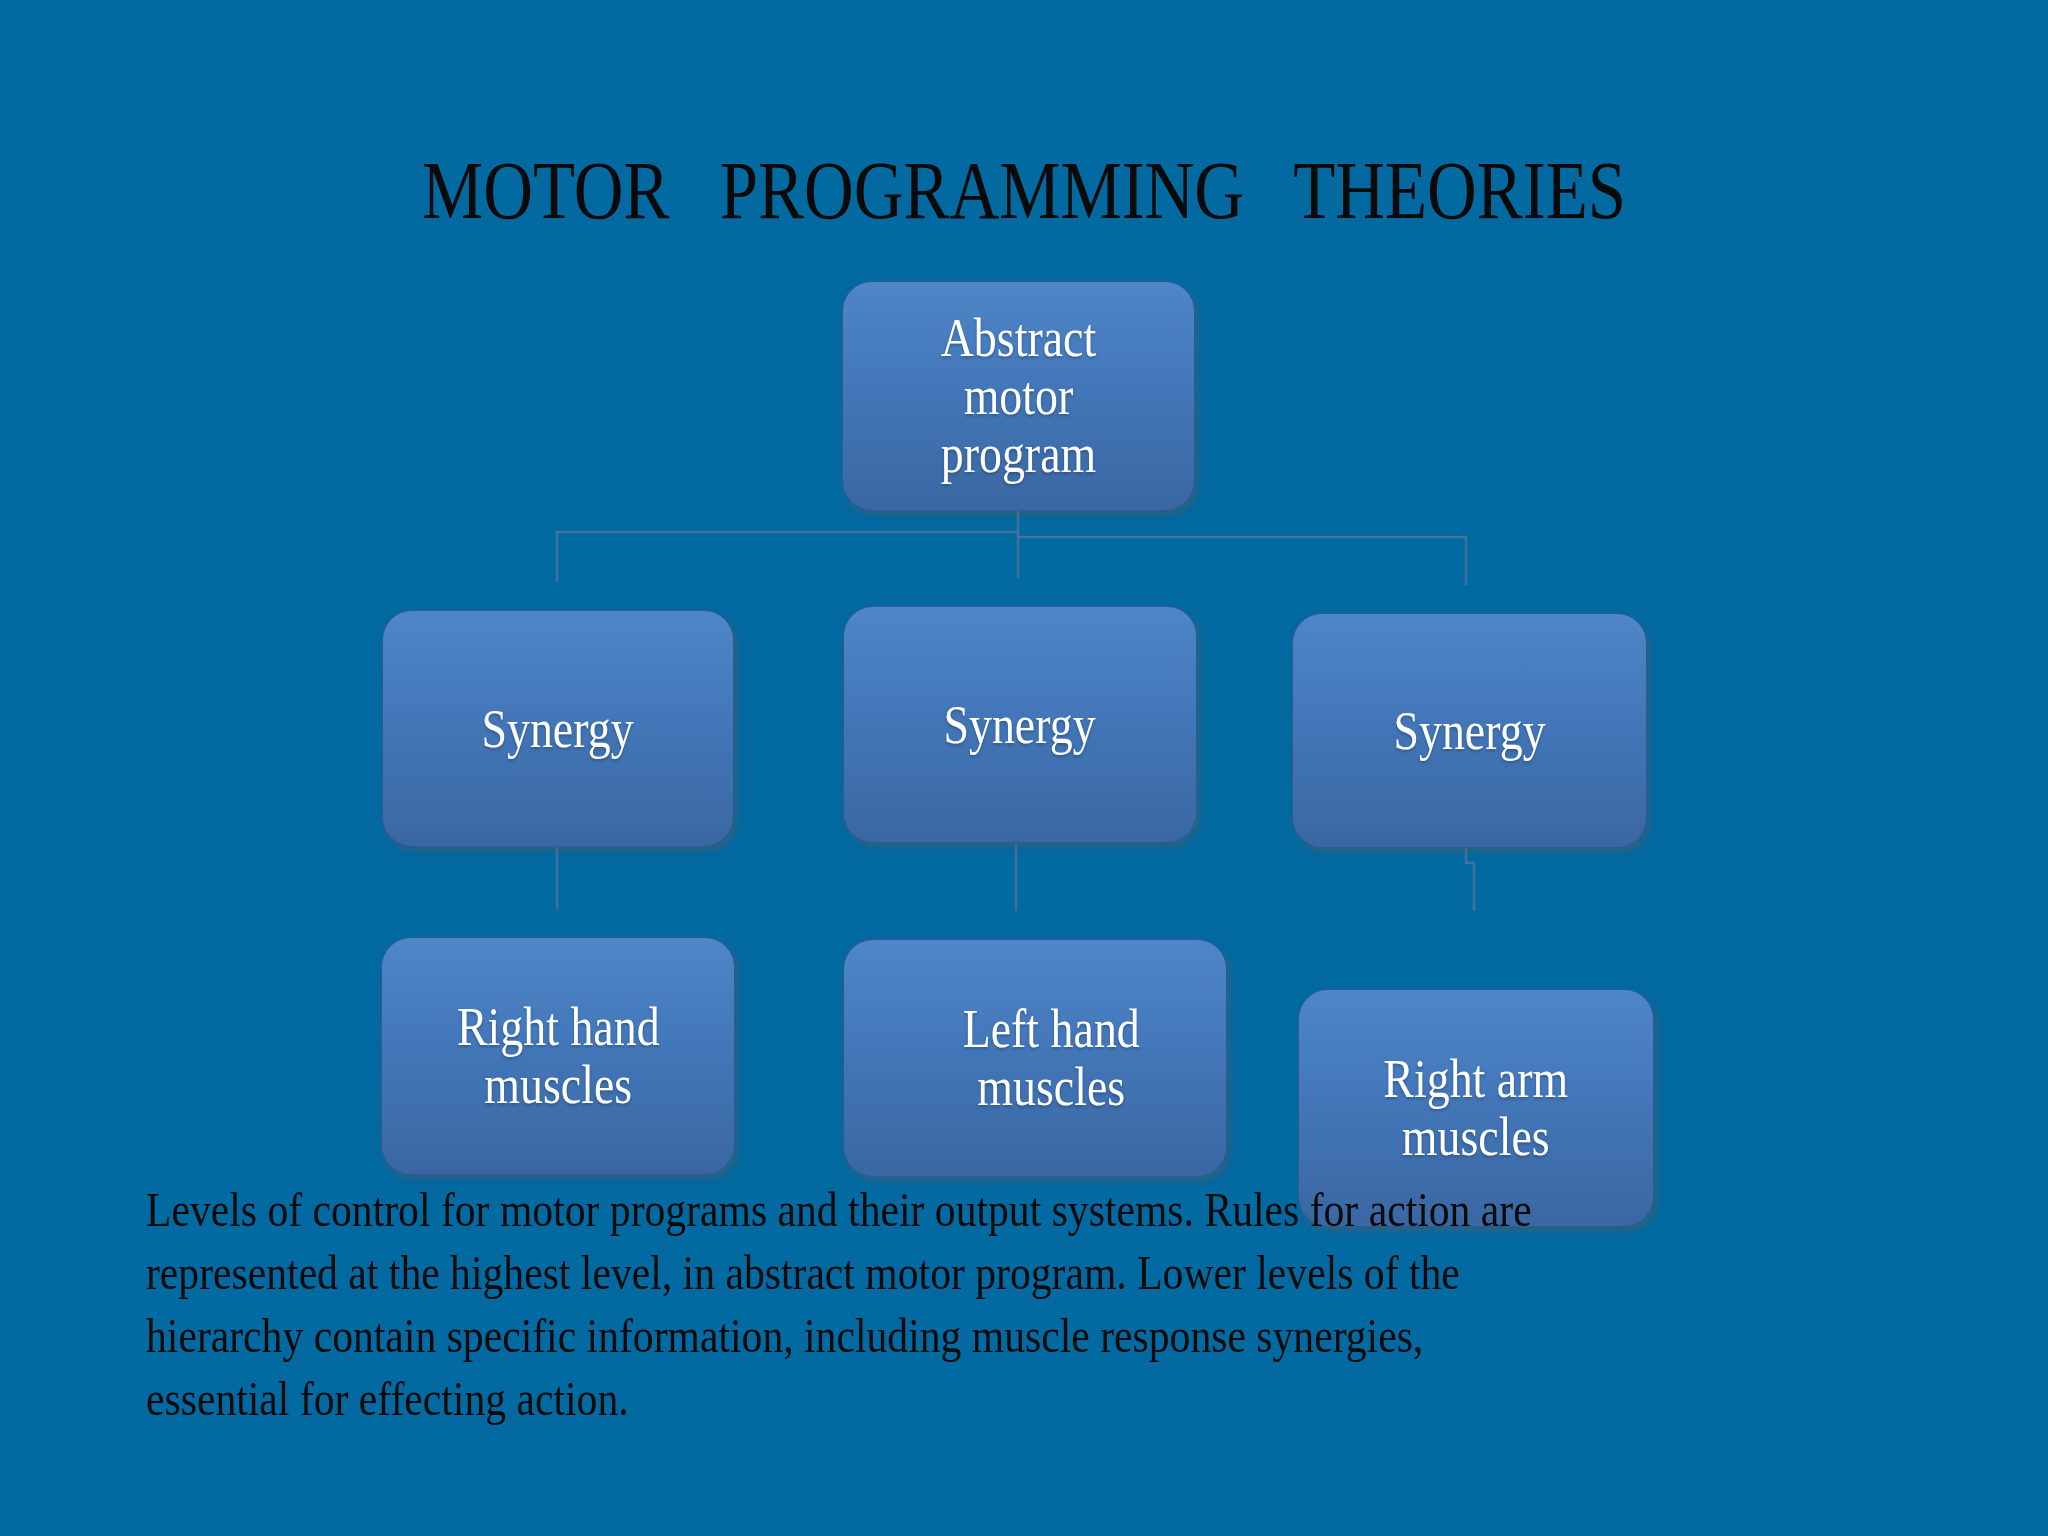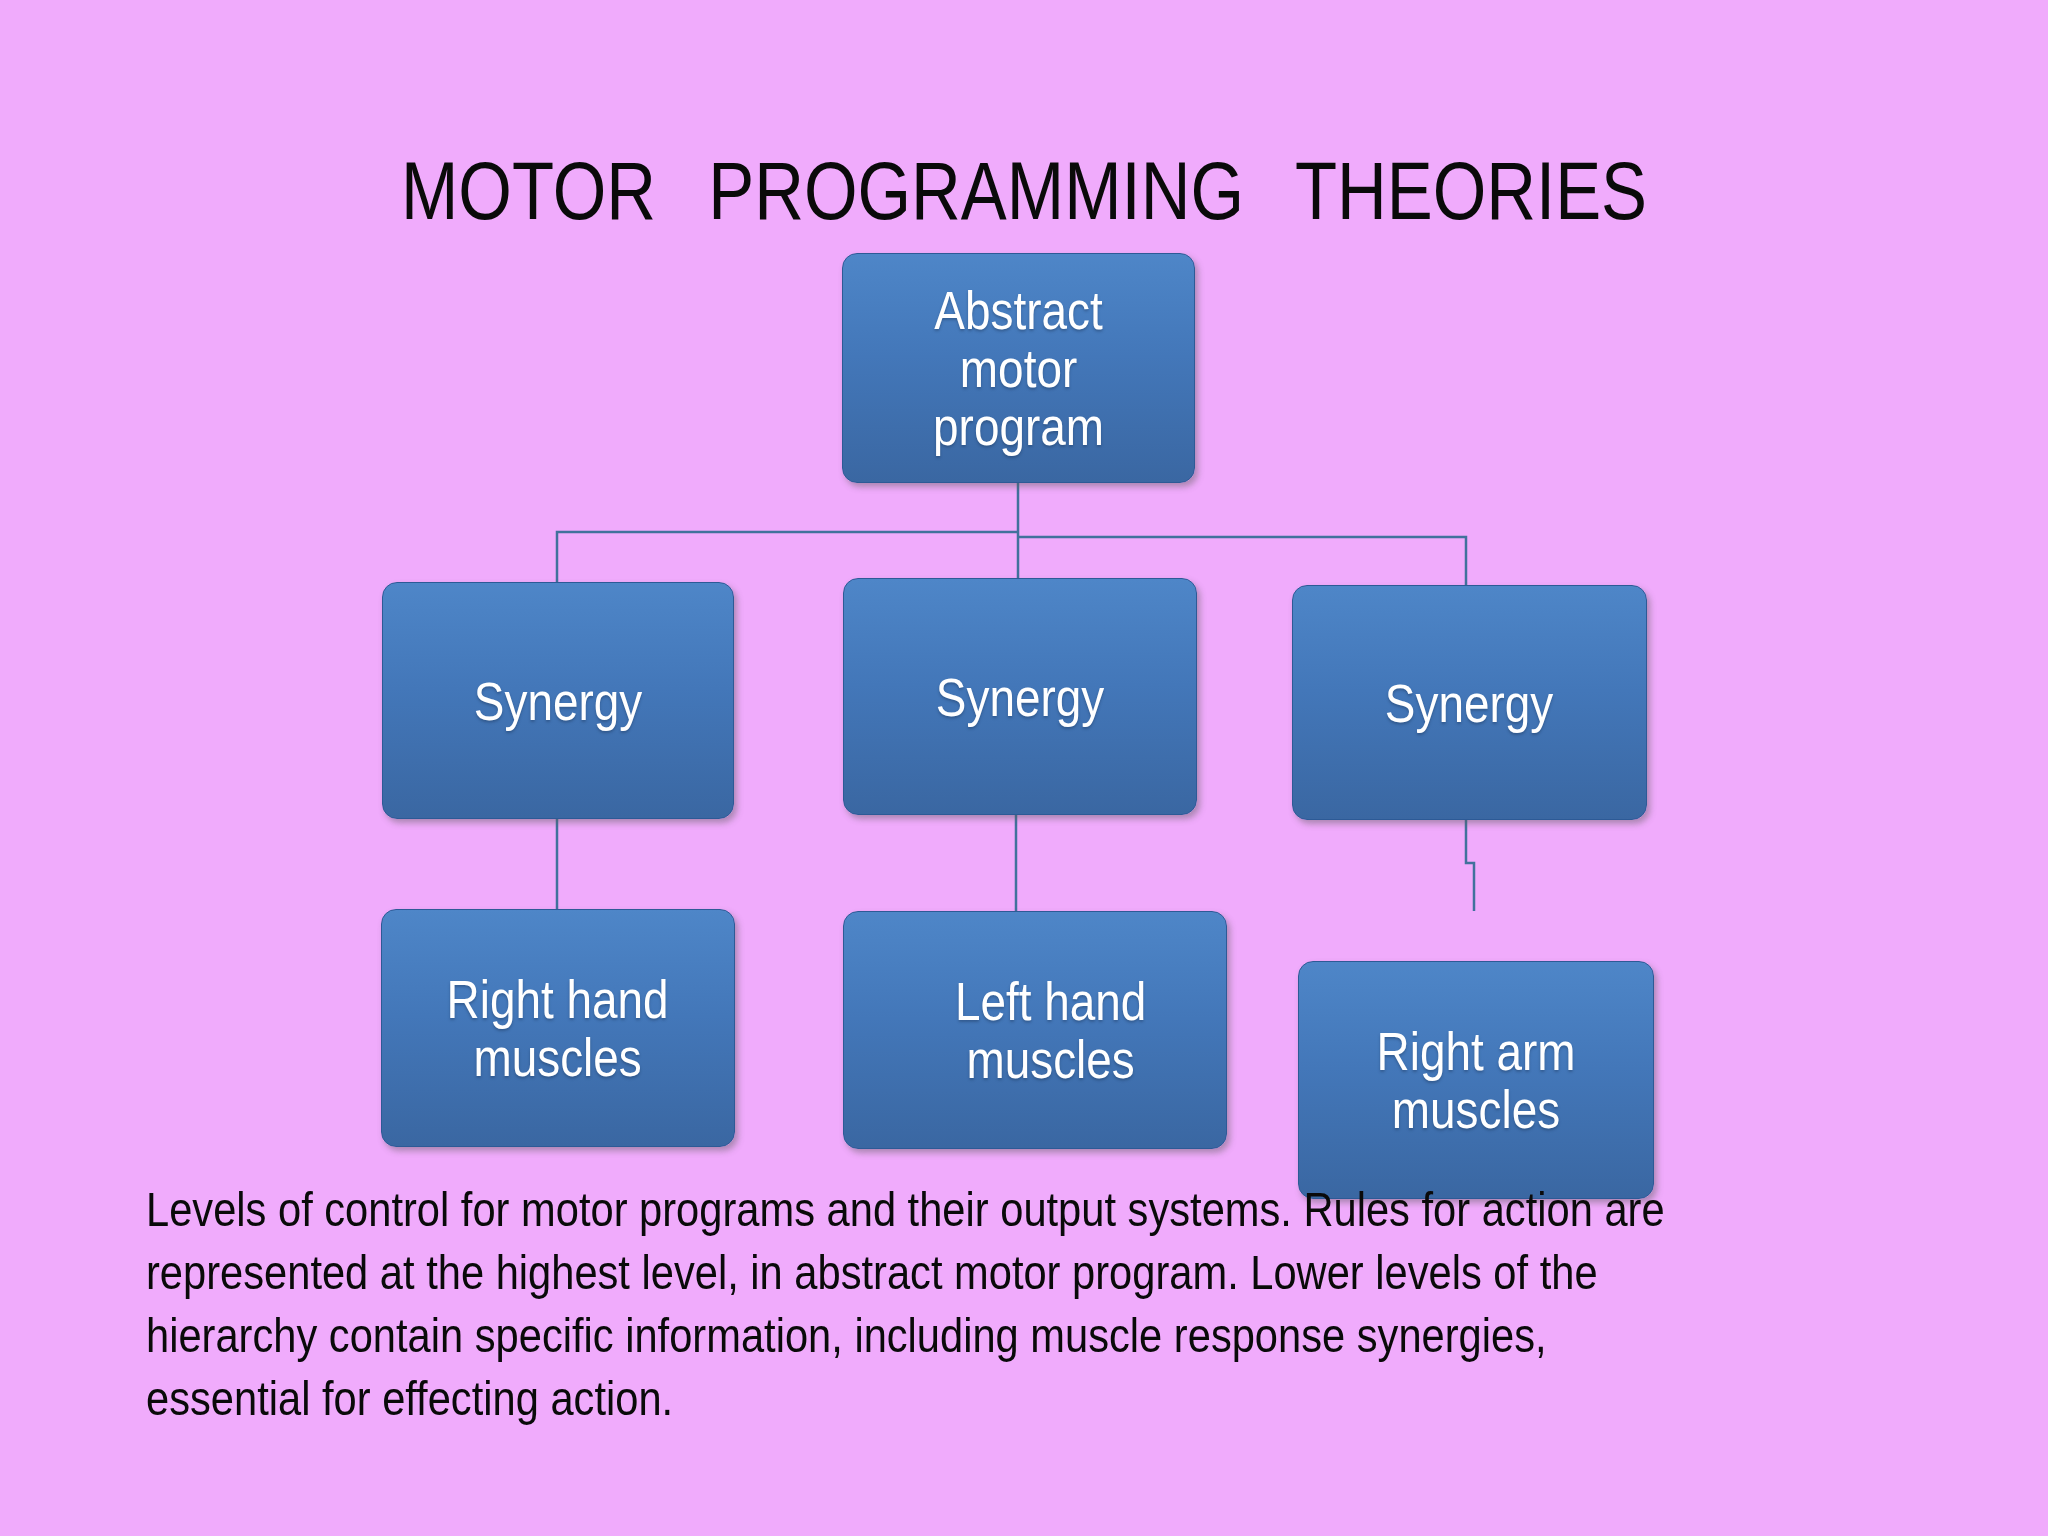--- a/index.html
+++ b/index.html
@@ -1,22 +1,22 @@
 <!DOCTYPE html>
 <html><head>
 <meta charset="utf-8">
 <style>
   html, body { margin: 0; padding: 0; background: #ffffff; }
   .slide {
     position: relative;
     width: 2048px;
     height: 1536px;
-    background: #f0abfc;
+    background: #0369a1;
     overflow: hidden;
-    font-family: Liberation Sans, sans-serif;
+    font-family: Liberation Serif, serif;
   }
   .title {
     position: absolute;
     left: 0;
     top: 144px;
     width: 100%;
     margin: 0;
     text-align: center;
     font-size: 82px;
     font-weight: 400;
@@ -34,29 +34,30 @@
     width: 2048px;
     height: 1536px;
   }
   .connectors path {
     stroke: #41719c;
     stroke-width: 2.5;
     fill: none;
   }
   .node {
     position: absolute;
-    border-radius: 15px;
+    border-radius: 30px;
     background: linear-gradient(to bottom, #4e86c8 0%, #4377b9 45%, #3a67a2 100%);
     border: 1px solid #2d5a96;
     box-shadow: 3px 4px 6px rgba(90, 90, 90, 0.45);
     display: flex;
     align-items: center;
     justify-content: center;
     text-align: center;
     color: #ffffff;
+    margin-top: 28px;
   }
   .node .label {
     font-size: 54px;
     line-height: 58px;
     white-space: pre-line;
     transform: scaleX(0.85);
     transform-origin: 50% 50%;
     text-shadow: 0 2px 3px rgba(20, 40, 70, 0.35);
   }
   

